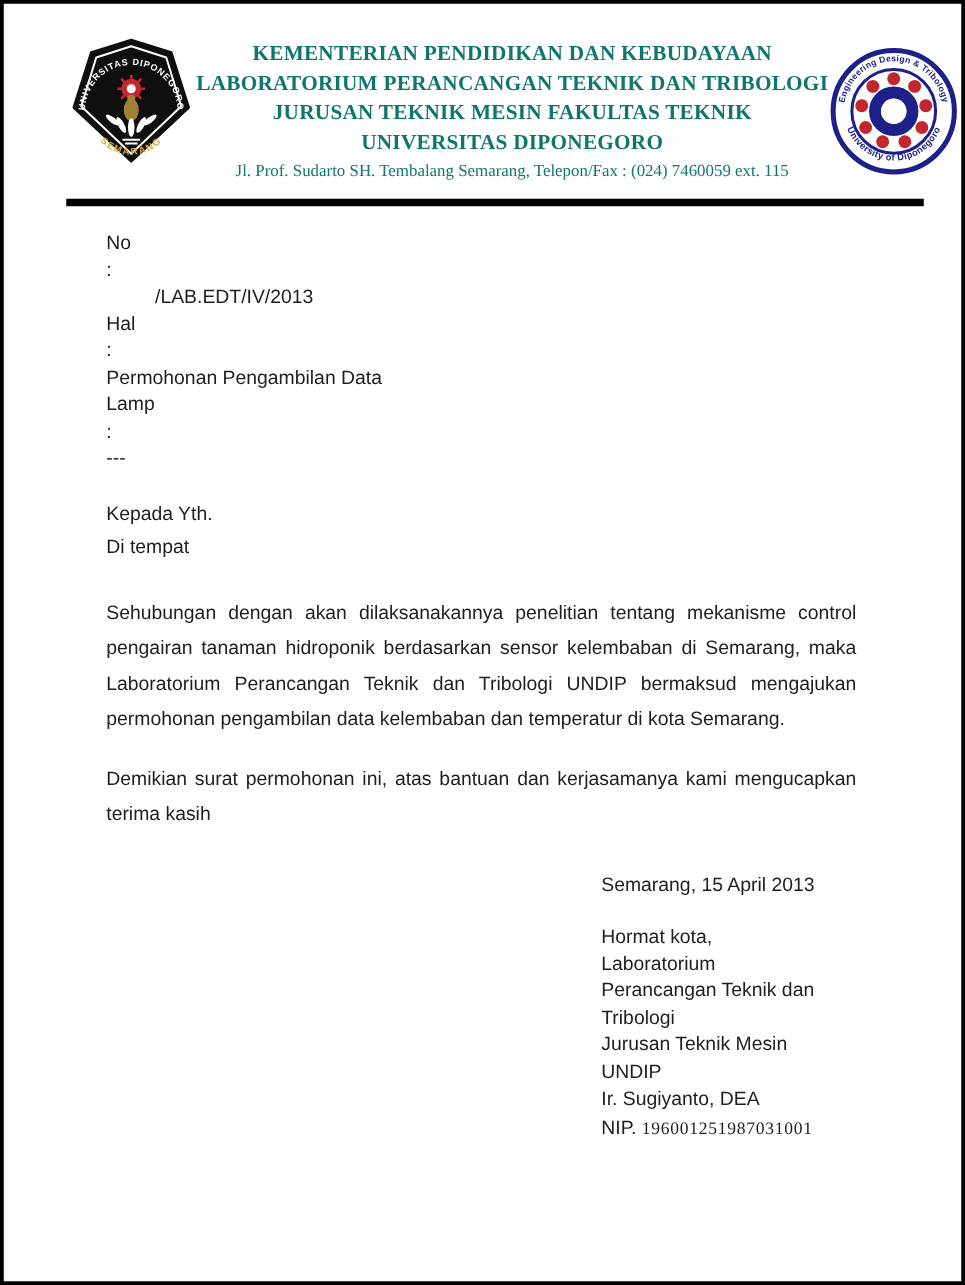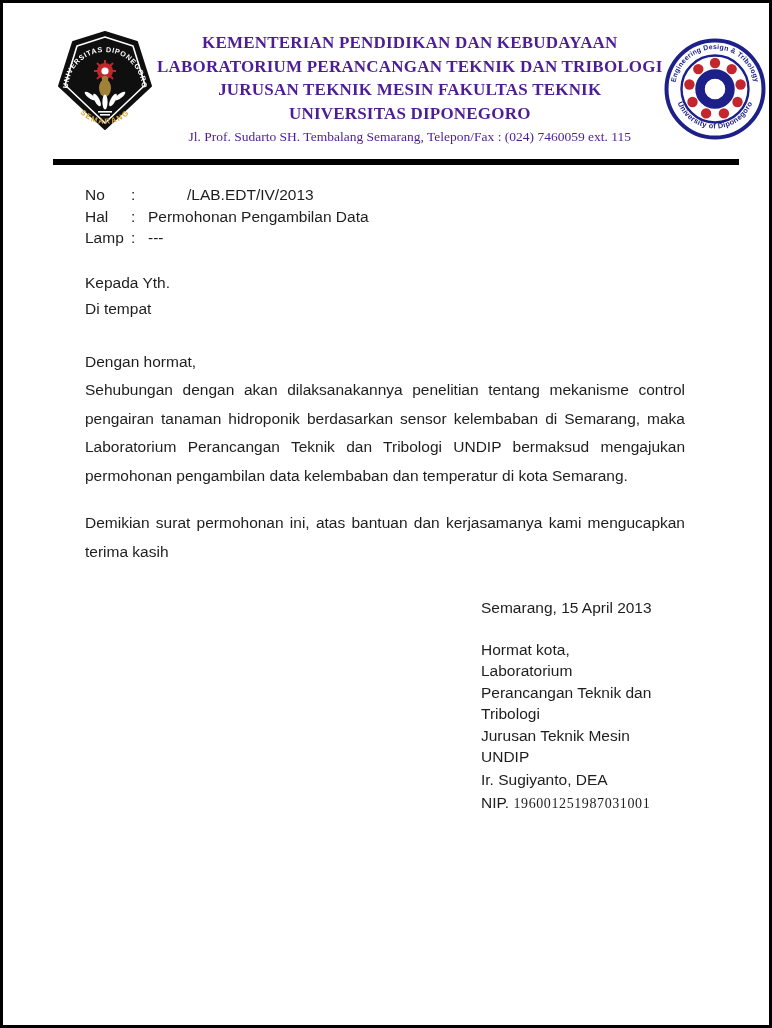--- a/index.html
+++ b/index.html
@@ -20,21 +20,21 @@
     display: flex;
     align-items: flex-start;
     padding: 24px 44px 0 50px;
   }
   .seal-left { width: 104px; height: 108px; flex: 0 0 auto; }
   .seal-right { width: 104px; height: 104px; flex: 0 0 auto; margin-top: 10px; }
   .lh-text {
     flex: 1 1 auto;
     text-align: center;
     padding-top: 4px;
-    color: #4c1d95;
+    color: #0f766e;
   }
   .lh-line {
     font-family: "Liberation Serif", serif;
     font-weight: bold;
     font-size: 17px;
     line-height: 23.5px;
     letter-spacing: 0.2px;
     white-space: nowrap;
   }
   .lh-address {
@@ -51,21 +51,21 @@
     margin: 13px 30px 0 50px;
   }
 
   
   .content {
     padding: 19px 84px 0 82px;
     color: #1e1e1e;
     font-size: 15.5px;
   }
 
-  .meta-row { display: flex; line-height: 21.5px; }
+  .meta-row { display: flex; line-height: 21.5px; flex-direction: column; }
   .meta-label { width: 46px; }
   .meta-sep { width: 17px; }
   .meta-value { flex: 1; }
   .meta-value.indent { padding-left: 39px; }
 
   .recipient { margin-top: 21px; line-height: 26.5px; }
 
   .body-block { margin-top: 25px; }
   .opening { line-height: 28.5px; }
   .para {
@@ -205,21 +205,20 @@
         <span class="meta-value">---</span>
       </div>
     </section>
 
     <section class="recipient">
       <div>Kepada Yth.</div>
       <div>Di tempat</div>
     </section>
 
     <section class="body-block">
-      <div class="opening">Dengan hormat,</div>
       <p class="para">Sehubungan dengan akan dilaksanakannya penelitian tentang mekanisme control pengairan tanaman hidroponik berdasarkan sensor kelembaban di Semarang, maka Laboratorium Perancangan Teknik dan Tribologi UNDIP bermaksud mengajukan permohonan pengambilan data kelembaban dan temperatur di kota Semarang.</p>
       <p class="para para-2">Demikian surat permohonan ini, atas bantuan dan kerjasamanya kami mengucapkan terima kasih</p>
     </section>
 
     <section class="closing">
       <div class="place-date">Semarang, 15 April 2013</div>
       <div class="close-salutation">Hormat kota,</div>
       <div class="org-line">Laboratorium</div>
       <div class="org-line">Perancangan Teknik dan</div>
       <div class="org-line">Tribologi</div>

